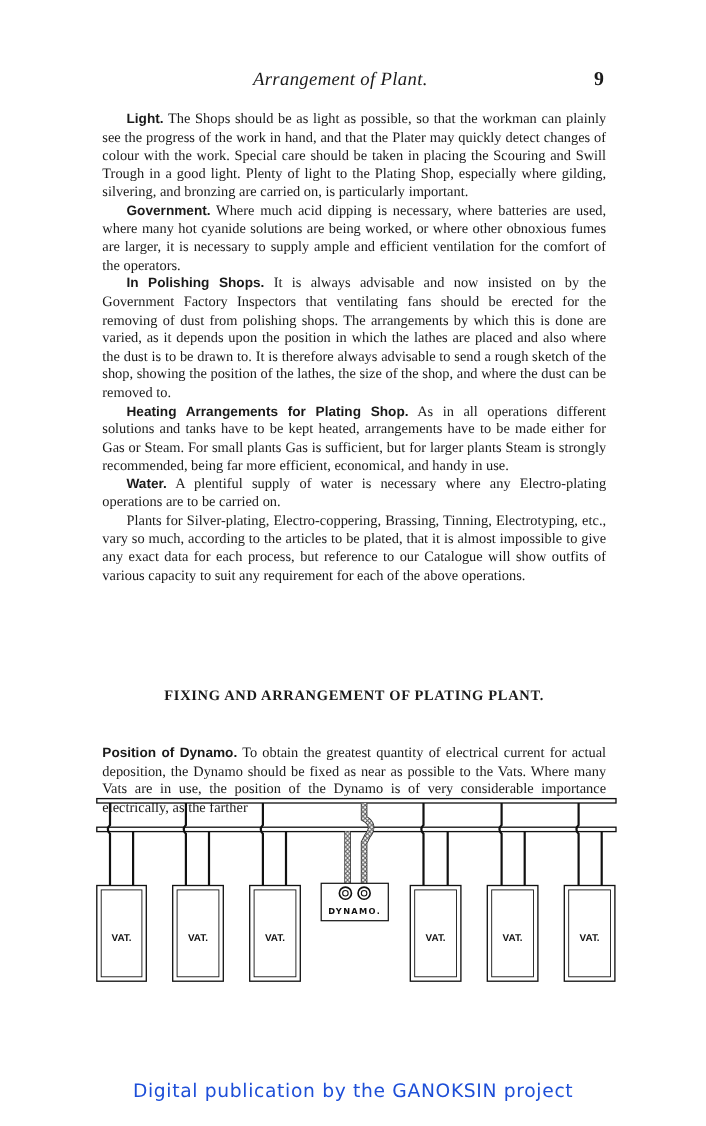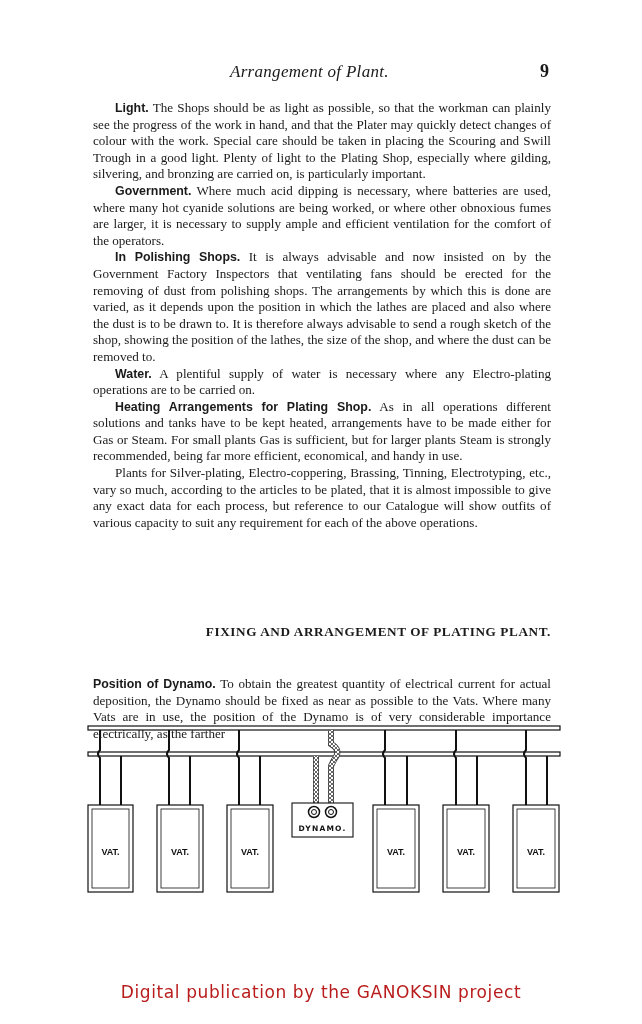--- a/index.html
+++ b/index.html
@@ -4,42 +4,42 @@
 <style>
   html, body { margin: 0; padding: 0; background: #ffffff; }
   body { width: 642px; height: 1024px; position: relative; overflow: hidden; color: #1a1a1a; }
   .page { position: absolute; left: 0; top: 0; width: 642px; height: 1024px; }
   .running-head { position: absolute; top: 62px; left: 0; width: 642px; height: 22px; }
   .running-title { position: absolute; left: 230px; top: 0; font-family: "Liberation Serif", serif; font-style: italic; font-size: 17px; letter-spacing: 0.3px; }
   .page-number { position: absolute; left: 540px; top: -1px; font-family: "Liberation Serif", serif; font-size: 18px; font-weight: bold; }
   .body-text { position: absolute; left: 93px; top: 100px; width: 458px; font-family: "Liberation Serif", "DejaVu Serif", serif; font-size: 13.1px; line-height: 16.6px; text-align: justify; }
   .para { margin: 0; text-indent: 22px; }
   .para .lead { font-family: "Liberation Sans", sans-serif; font-weight: bold; font-size: 12.4px; margin-top: 36px; }
-  .section-heading { position: absolute; left: 93px; top: 624px; width: 458px; text-align: right; font-family: "Liberation Serif", serif; font-weight: bold; font-size: 13.2px; letter-spacing: 0.6px; }
+  .section-heading { position: absolute; left: 93px; top: 624px; width: 458px; text-align: center; font-family: "Liberation Serif", serif; font-weight: bold; font-size: 13.2px; letter-spacing: 0.6px; }
   .body-text-2 { position: absolute; left: 93px; top: 676px; width: 458px; font-family: "Liberation Serif", "DejaVu Serif", serif; font-size: 13.1px; line-height: 16.6px; text-align: justify; }
   .body-text-2 .para { text-indent: 0; }
   .diagram { position: absolute; left: 0; top: 715px; width: 642px; height: 190px; }
-  .footer { position: absolute; left: 0; top: 982px; width: 642px; text-align: center; font-family: "DejaVu Sans", sans-serif; font-size: 17px; letter-spacing: 0.6px; color: #b91c1c; }
+  .footer { position: absolute; left: 0; top: 982px; width: 642px; text-align: center; font-family: "DejaVu Sans", sans-serif; font-size: 17px; letter-spacing: 0.6px; color: #1d4ed8; }
 </style>
 </head>
 <body>
 
 <div class="page">
 
   <div class="running-head">
     <span class="running-title">Arrangement of Plant.</span>
     <span class="page-number">9</span>
   </div>
 
   <div class="body-text">
     <p class="para"><span class="lead">Light.</span><span> The Shops should be as light as possible, so that the workman can plainly see the progress of the work in hand, and that the Plater may quickly detect changes of colour with the work.  Special care should be taken in placing the Scouring and Swill Trough in a good light.  Plenty of light to the Plating Shop, especially where gilding, silvering, and bronzing are carried on, is particularly important.</span></p>
     <p class="para"><span class="lead">Government.</span><span>  Where much acid dipping is necessary, where batteries are used, where many hot cyanide solutions are being worked, or where other obnoxious fumes are larger, it is necessary to supply ample and efficient ventilation for the comfort of the operators.</span></p>
     <p class="para"><span class="lead">In Polishing Shops.</span><span>  It is always advisable and now insisted on by the Government Factory Inspectors that ventilating fans should be erected for the removing of dust from polishing shops.  The arrangements by which this is done are varied, as it depends upon the position in which the lathes are placed and also where the dust is to be drawn to. It is therefore always advisable to send a rough sketch of the shop, showing the position of the lathes, the size of the shop, and where the dust can be removed to.</span></p>
+    <p class="para"><span class="lead">Heating Arrangements for Plating Shop.</span><span>  As in all operations different solutions and tanks have to be kept heated, arrangements have to be made either for Gas or Steam.  For small plants Gas is sufficient, but for larger plants Steam is strongly recommended, being far more efficient, economical, and handy in use.</span></p>
     <p class="para"><span class="lead">Water.</span><span>  A plentiful supply of water is necessary where any Electro-plating operations are to be carried on.</span></p>
-    <p class="para"><span class="lead">Heating Arrangements for Plating Shop.</span><span>  As in all operations different solutions and tanks have to be kept heated, arrangements have to be made either for Gas or Steam.  For small plants Gas is sufficient, but for larger plants Steam is strongly recommended, being far more efficient, economical, and handy in use.</span></p>
     <p class="para"><span>Plants for Silver-plating, Electro-coppering, Brassing, Tinning, Electrotyping, etc., vary so much, according to the articles to be plated, that it is almost impossible to give any exact data for each process, but reference to our Catalogue will show outfits of various capacity to suit any requirement for each of the above operations.</span></p>
   </div>
 
   <div class="section-heading">FIXING AND ARRANGEMENT OF PLATING PLANT.</div>
 
   <div class="body-text-2">
     <p class="para"><span class="lead">Position of Dynamo.</span><span>  To obtain the greatest quantity of electrical current for actual deposition, the Dynamo should be fixed as near as possible to the Vats.  Where many Vats are in use, the position of the Dynamo is of very considerable importance electrically, as the farther</span></p>
   </div>
 
   <svg class="diagram" viewBox="0 715 642 190" width="642" height="190">

